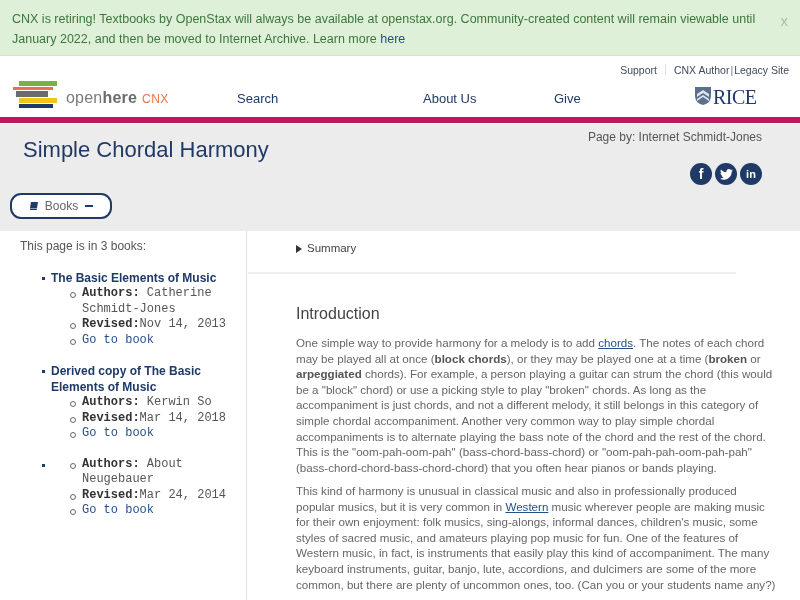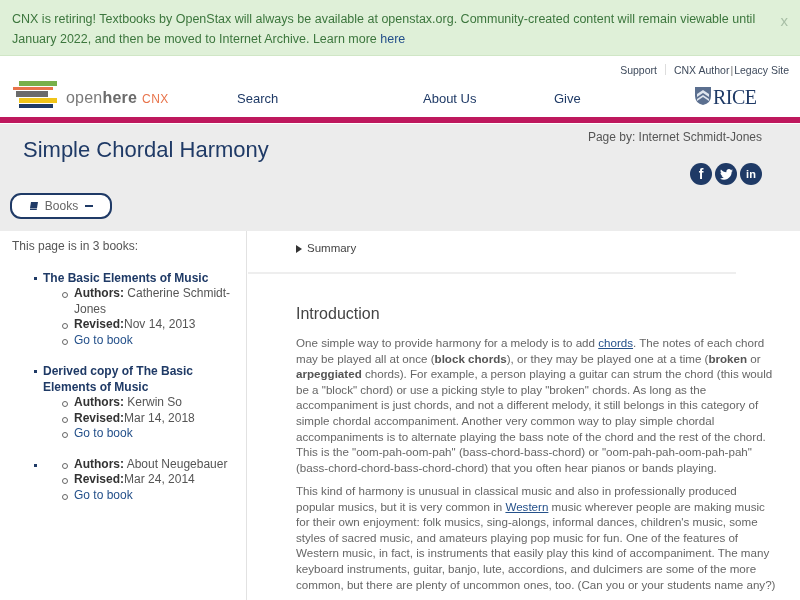--- a/index.html
+++ b/index.html
@@ -36,26 +36,26 @@
     .title-area { position: absolute; left: 0; top: 124px; width: 800px; height: 107px; background: #ececec; }
     .page-title { position: absolute; left: 23px; top: 13px; font-size: 22px; color: #1f3a66; font-weight: normal; }
     .page-by { position: absolute; right: 38px; top: 5px; width: 180px; text-align: right; font-size: 12px; line-height: 16px; color: #555; }
     .social { position: absolute; top: 39px; width: 22px; height: 22px; border-radius: 50%; background: #1f3a66; color: #fff;
       display: flex; align-items: center; justify-content: center; font-weight: bold; cursor: pointer; }
     .books-btn { position: absolute; left: 10px; top: 69px; width: 102px; height: 26px; background: #fff;
       border: 2px solid #1f3a66; border-radius: 11px; display: flex; align-items: center; justify-content: center; cursor: pointer; }
     .books-btn .lbl { font-size: 12px; color: #666; margin: 0 7px 0 6px; }
     .books-btn .minus { width: 8px; height: 2.5px; background: #1f3a66; }
 
-    .sidebar { position: absolute; left: 0; top: 231px; width: 247px; height: 369px; border-right: 1px solid #e2e2e2; padding: 7px 0 0 12px; font-size: 12px; color: #555; }
+    .sidebar { position: absolute; left: 0; top: 231px; width: 247px; height: 369px; border-right: 1px solid #e2e2e2; padding: 7px 0 0 20px; font-size: 12px; color: #555; }
     .sidebar .intro { line-height: 16px; }
     .book { position: relative; margin-top: 15px; padding-left: 31px; }
     .book .bullet { position: absolute; left: 22px; top: 7px; width: 3px; height: 3px; background: #1f3a66; }
     .book .name { color: #1f3a66; font-weight: bold; line-height: 16px; cursor: pointer; }
-    .book ul { list-style: none; margin-left: 31px; margin-top: 0; }
+    .book ul { list-style: none; margin-left: 31px; margin-top: 0; font-family: Liberation Mono, monospace; }
     .book li { position: relative; line-height: 15.5px; }
     .book li::before { content: ""; position: absolute; left: -12px; top: 6px; width: 4px; height: 4px; border: 1px solid #666; border-radius: 50%; }
     .book li b { color: #333; }
     .book li .goto { color: #24508a; cursor: pointer; }
 
     .main { position: absolute; left: 248px; top: 231px; width: 552px; height: 369px; }
     .summary { position: absolute; left: 0; top: 0; width: 488px; height: 43px; border-bottom: 2px solid #eee; }
     .summary .tri { position: absolute; left: 48px; top: 14px; width: 0; height: 0; border-left: 6px solid #333; border-top: 4px solid transparent; border-bottom: 4px solid transparent; }
     .summary .lbl { position: absolute; left: 59px; top: 11px; font-size: 11.5px; color: #444; cursor: pointer; }
 

